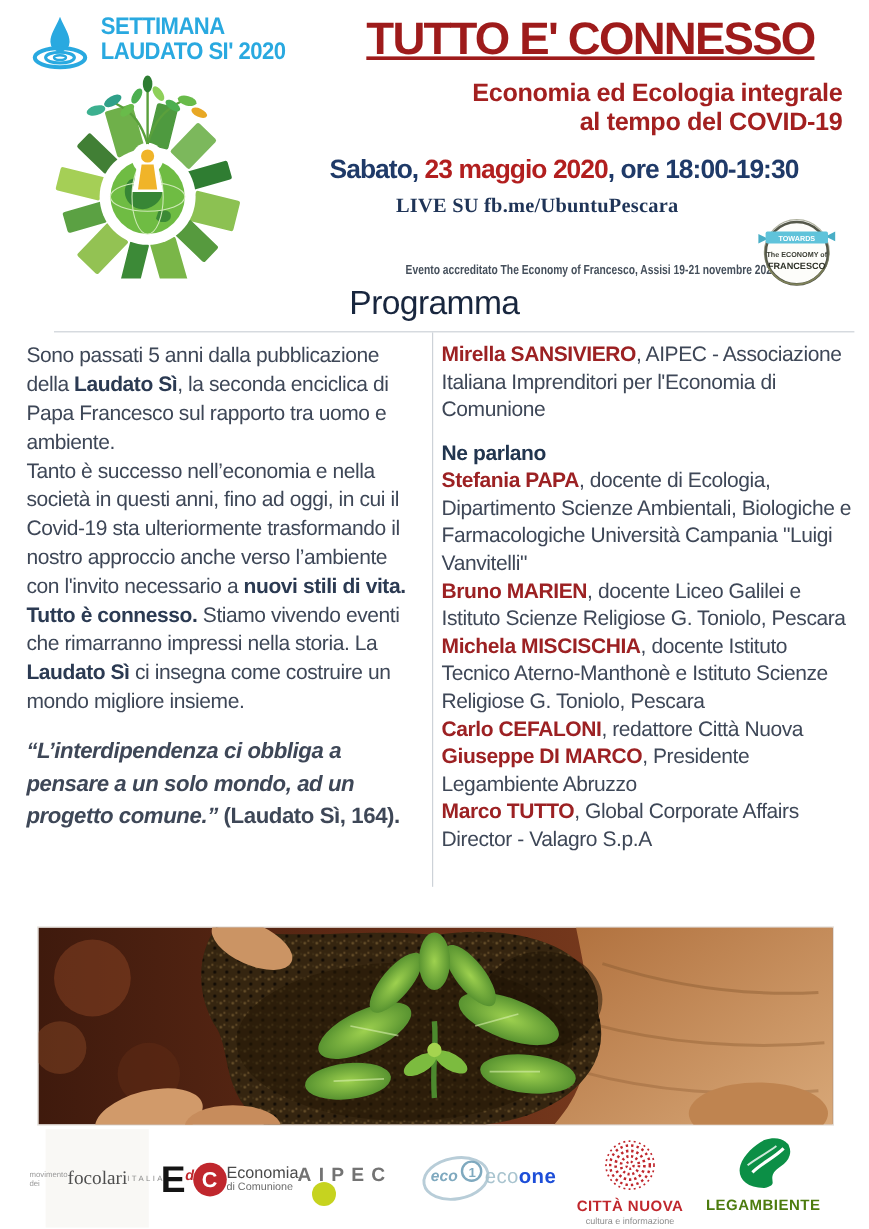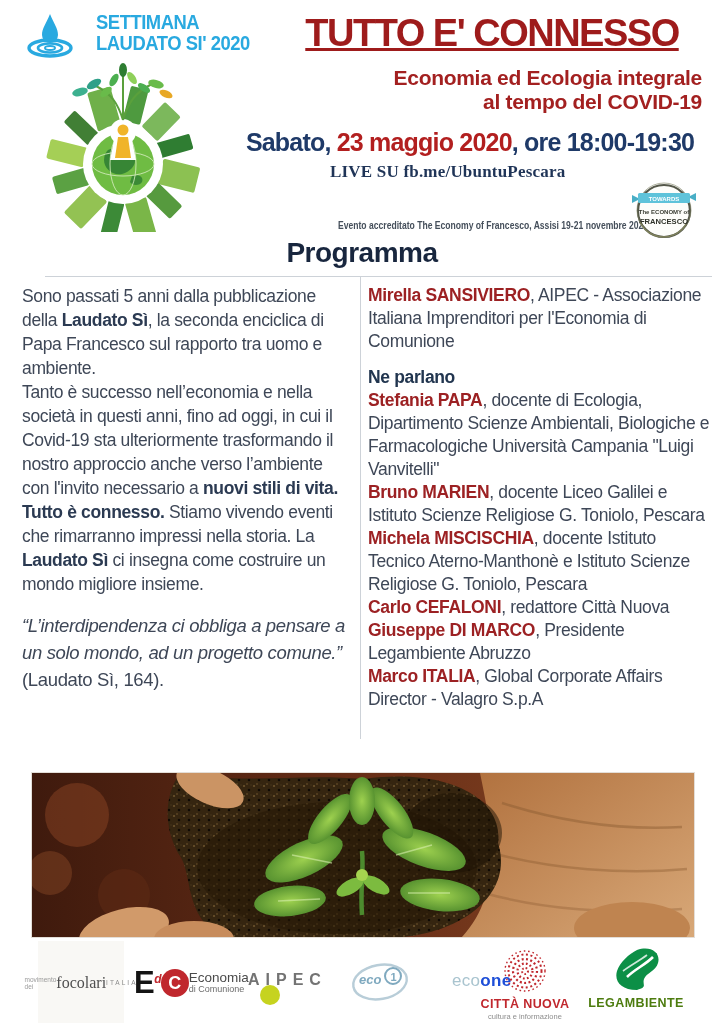--- a/index.html
+++ b/index.html
@@ -1,49 +1,49 @@
 <!DOCTYPE html>
 <html><head>
 <meta charset="utf-8">
 <style>
   html,body{margin:0;padding:0;background:#ffffff;}
   .page{position:relative;width:724px;height:1024px;background:#fff;overflow:hidden;
         font-family:"Liberation Sans",sans-serif;color:#3e4757;}
   .abs{position:absolute;}
 
   
-  .brand{left:24px;top:12px;display:flex;align-items:flex-start;gap:20px;}
+  .brand{left:24px;top:12px;display:flex;align-items:flex-start;gap:8px;}
   .brand-text{color:#29a9e0;font-weight:800;font-size:20px;line-height:21px;
               letter-spacing:-0.5px;white-space:nowrap;transform:scaleX(.92);transform-origin:left top;}
   .earth{left:28px;top:62px;}
 
   .title{left:268px;right:8px;top:12px;text-align:center;font-size:38px;font-weight:800;
          color:#9e1b1b;letter-spacing:-1.5px;white-space:nowrap;text-decoration:underline;}
   .subtitle{left:268px;right:22px;top:66px;text-align:right;font-size:21px;font-weight:700;
             color:#a32020;line-height:24px;letter-spacing:-0.3px;}
-  .dateline{left:222px;right:6px;top:128px;text-align:center;font-size:25px;font-weight:800;
+  .dateline{left:222px;right:6px;top:128px;text-align:center;font-size:22px;font-weight:800;
             color:#1f3a68;letter-spacing:-0.8px;white-space:nowrap;}
   .dateline .red{color:#b21f1f;}
   .live{left:330px;top:162px;font-family:"Liberation Serif",serif;font-weight:700;
         font-size:17px;color:#1f3457;letter-spacing:0.2px;}
   .accred{left:338px;top:219px;font-size:11px;font-weight:700;color:#454f5b;
           white-space:nowrap;transform:scaleX(.78);transform-origin:left top;}
   .badge{left:626px;top:180px;}
 
   
-  .prog-head{left:0;right:0;top:237px;text-align:center;font-size:28px;font-weight:700;
+  .prog-head{left:0;right:0;top:237px;text-align:center;font-size:28px;font-weight:400;
              color:#18263e;letter-spacing:-0.5px;}
   .hrule{left:45px;right:12px;top:276px;height:1px;background:#cdd2d8;}
   .vrule{left:360px;top:277px;width:1px;height:462px;background:#cdd2d8;}
 
   .leftcol{left:22px;top:284px;width:332px;font-size:17.5px;line-height:24px;
            letter-spacing:-0.35px;color:#3e4757;}
   .leftcol p{margin:0;}
   .b{font-weight:700;color:#2b3a52;}
-  .quote{margin-top:16px !important;font-size:18.5px;line-height:27px;}
+  .quote{margin-top:16px !important;font-size:18.5px;line-height:27px;font-weight:bold;}
   .it{font-style:italic;}
 
   .rightcol{left:368px;top:284px;width:348px;font-size:17.5px;line-height:23px;
             letter-spacing:-0.35px;color:#3e4757;}
   .rightcol p{margin:0;}
   .sec{font-weight:700;color:#21354f;}
   .gap{margin-top:13px !important;}
   .name{font-weight:700;color:#9c2123;}
   .modera{margin-top:18px !important;font-weight:700;color:#21354f;}
   .modera .mrest{font-weight:400;}
@@ -66,21 +66,21 @@
   .edc-c{width:28px;height:28px;border-radius:50%;background:#c0272d;color:#fff;font-weight:700;
          font-size:18px;display:flex;align-items:center;justify-content:center;margin-left:6px;}
   .edc-text{margin-left:0;line-height:1.05;}
   .edc-l1{font-size:13.5px;color:#4a4a4a;}
   .edc-l2{font-size:9px;color:#6d6d6d;}
 
   .aipec{left:248px;top:971px;width:90px;height:40px;}
   .aipec-word{font-size:16px;font-weight:600;letter-spacing:6px;color:#737373;}
   .aipec-dot{position:absolute;left:12px;top:14px;width:20px;height:20px;border-radius:50%;background:#c6d31f;}
 
-  .ecoone{left:350px;top:955px;display:flex;align-items:center;gap:48px;}
+  .ecoone{left:350px;top:955px;display:flex;align-items:center;}
   .eco-word{margin-left:-8px;font-size:17px;color:#a9c4cf;letter-spacing:0.3px;}
   .eco-word .one{color:#1d4ed8;font-weight:700;}
 
   .cittanuova{left:468px;top:950px;width:114px;text-align:center;}
   .cn-name{font-size:12.5px;font-weight:800;color:#c0272d;letter-spacing:0.4px;margin-top:1px;}
   .cn-tag{font-size:7.5px;color:#8d8d8d;margin-top:1px;}
 
   .legambiente{left:584px;top:947px;width:104px;text-align:center;}
   .leg-name{font-size:12.5px;font-weight:800;color:#4d7c0f;letter-spacing:0.4px;margin-top:1px;}
 </style>
@@ -184,21 +184,21 @@
 
   <div class="abs rightcol">
     <p><span class="name">Mirella SANSIVIERO</span><span>, AIPEC - Associazione Italiana Imprenditori per l'Economia di Comunione</span></p>
 
     <p class="sec gap">Ne parlano</p>
     <p><span class="name">Stefania PAPA</span><span>, docente di Ecologia, Dipartimento Scienze Ambientali, Biologiche e Farmacologiche Università Campania "Luigi Vanvitelli"</span></p>
     <p><span class="name">Bruno MARIEN</span><span>, docente Liceo Galilei e Istituto Scienze Religiose G. Toniolo, Pescara</span></p>
     <p><span class="name">Michela MISCISCHIA</span><span>, docente Istituto Tecnico Aterno-Manthonè e Istituto Scienze Religiose G. Toniolo, Pescara</span></p>
     <p><span class="name">Carlo CEFALONI</span><span>, redattore Città Nuova</span></p>
     <p><span class="name">Giuseppe DI MARCO</span><span>, Presidente Legambiente Abruzzo</span></p>
-    <p><span class="name">Marco ITALIA</span><span>, Global Corporate Affairs Director - Valagro S.p.A</span></p>
+    <p><span class="name">Marco TUTTO</span><span>, Global Corporate Affairs Director - Valagro S.p.A</span></p>
 
   </div>
 
   <div class="abs photo">
     <svg width="662" height="164" viewBox="0 0 662 164">
       <defs>
         <linearGradient id="bgL" x1="0" y1="0" x2="1" y2="0">
           <stop offset="0" stop-color="#3f1a0d"></stop>
           <stop offset="0.55" stop-color="#6b3018"></stop>
           <stop offset="1" stop-color="#8a4a26"></stop>

